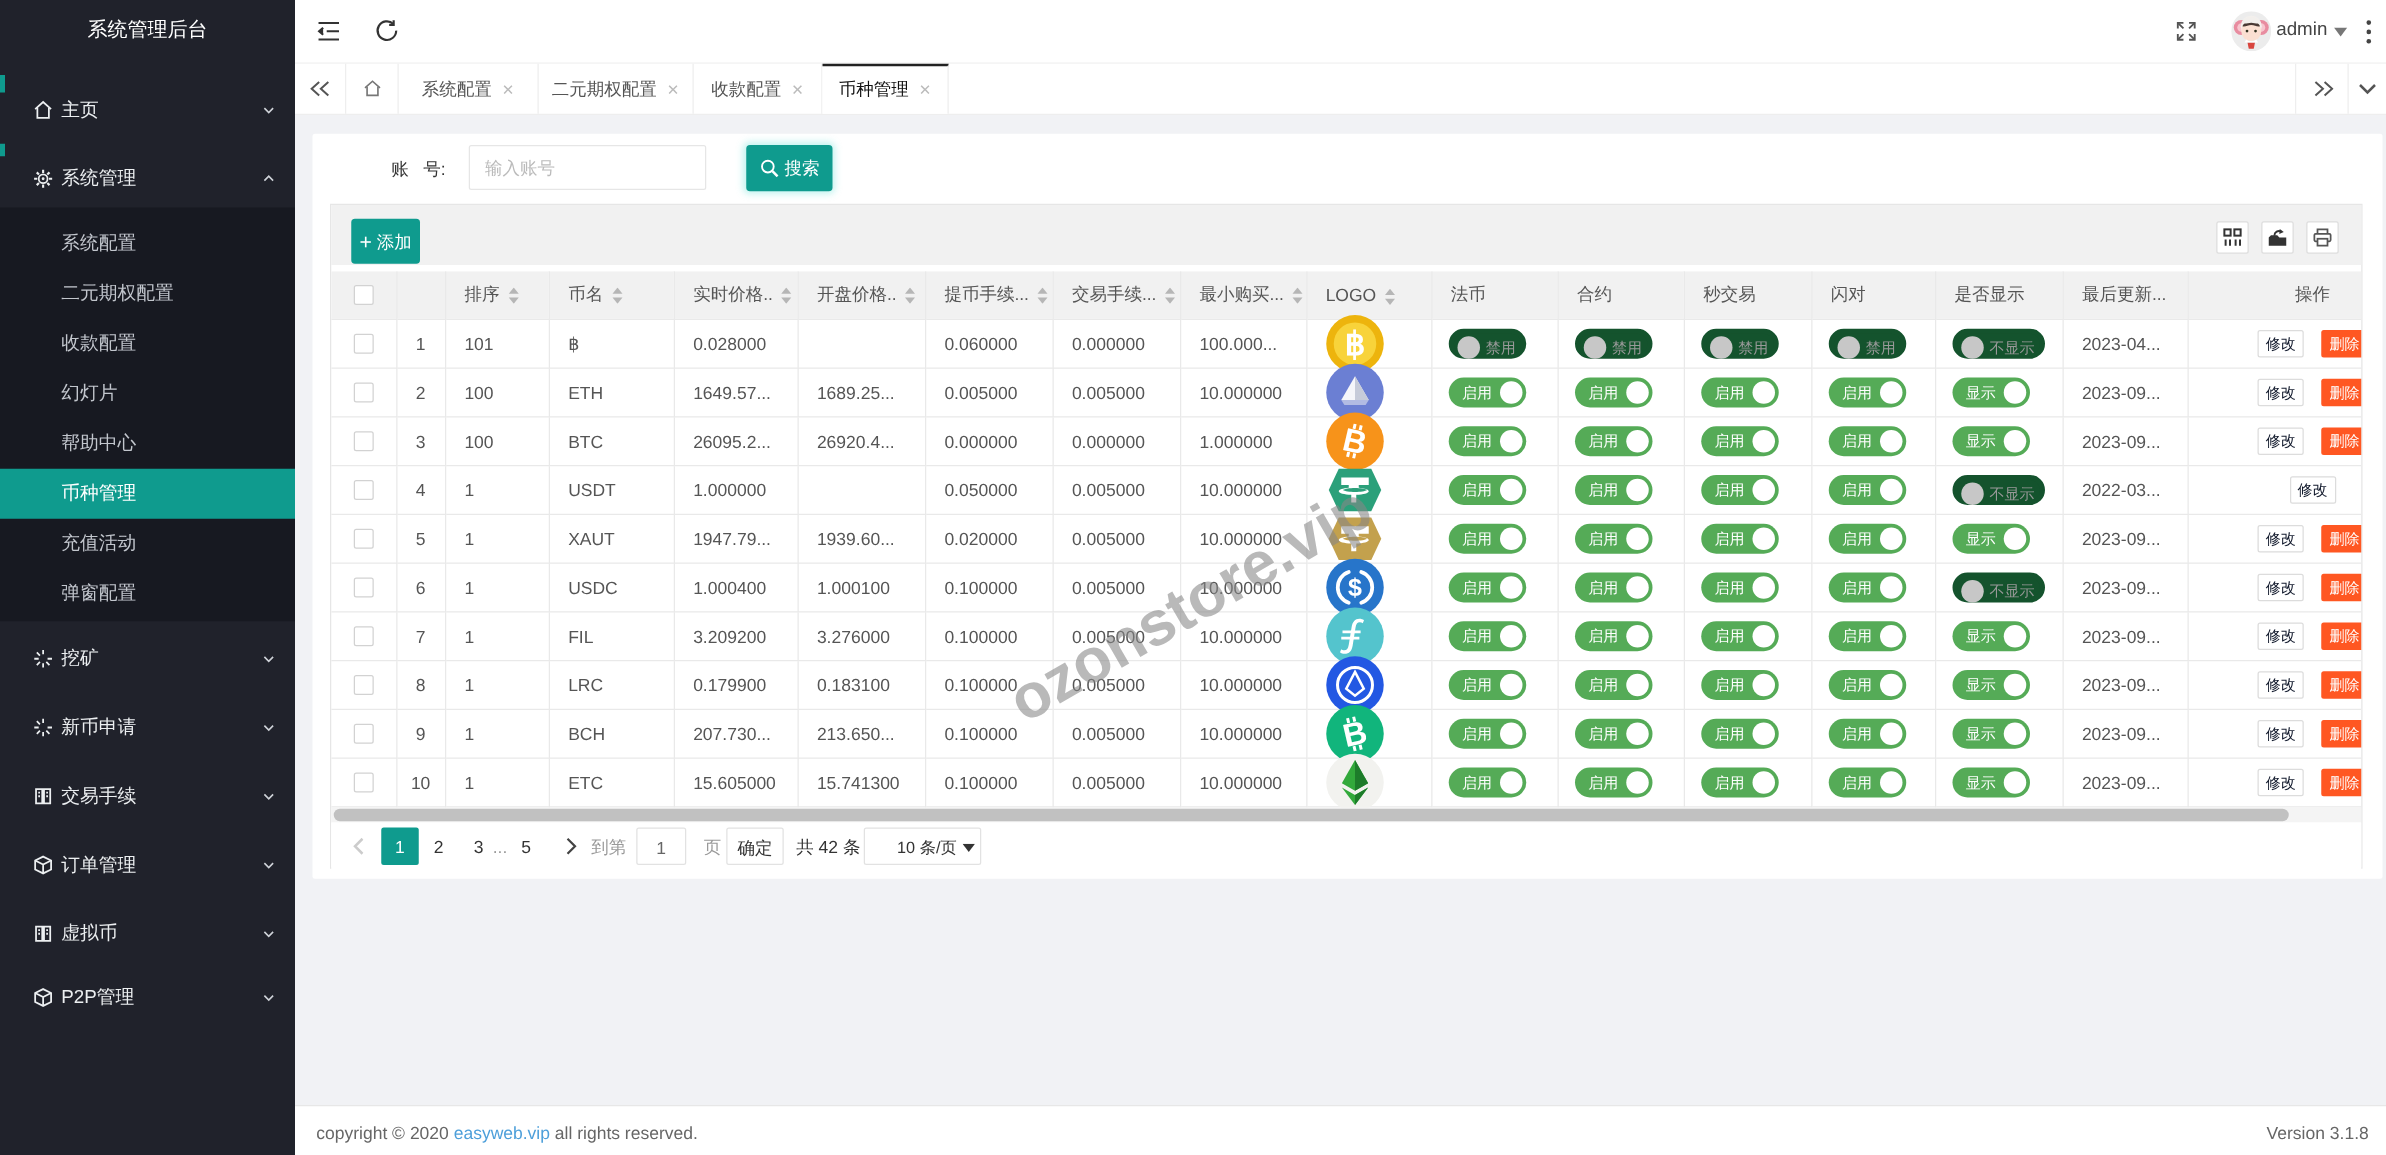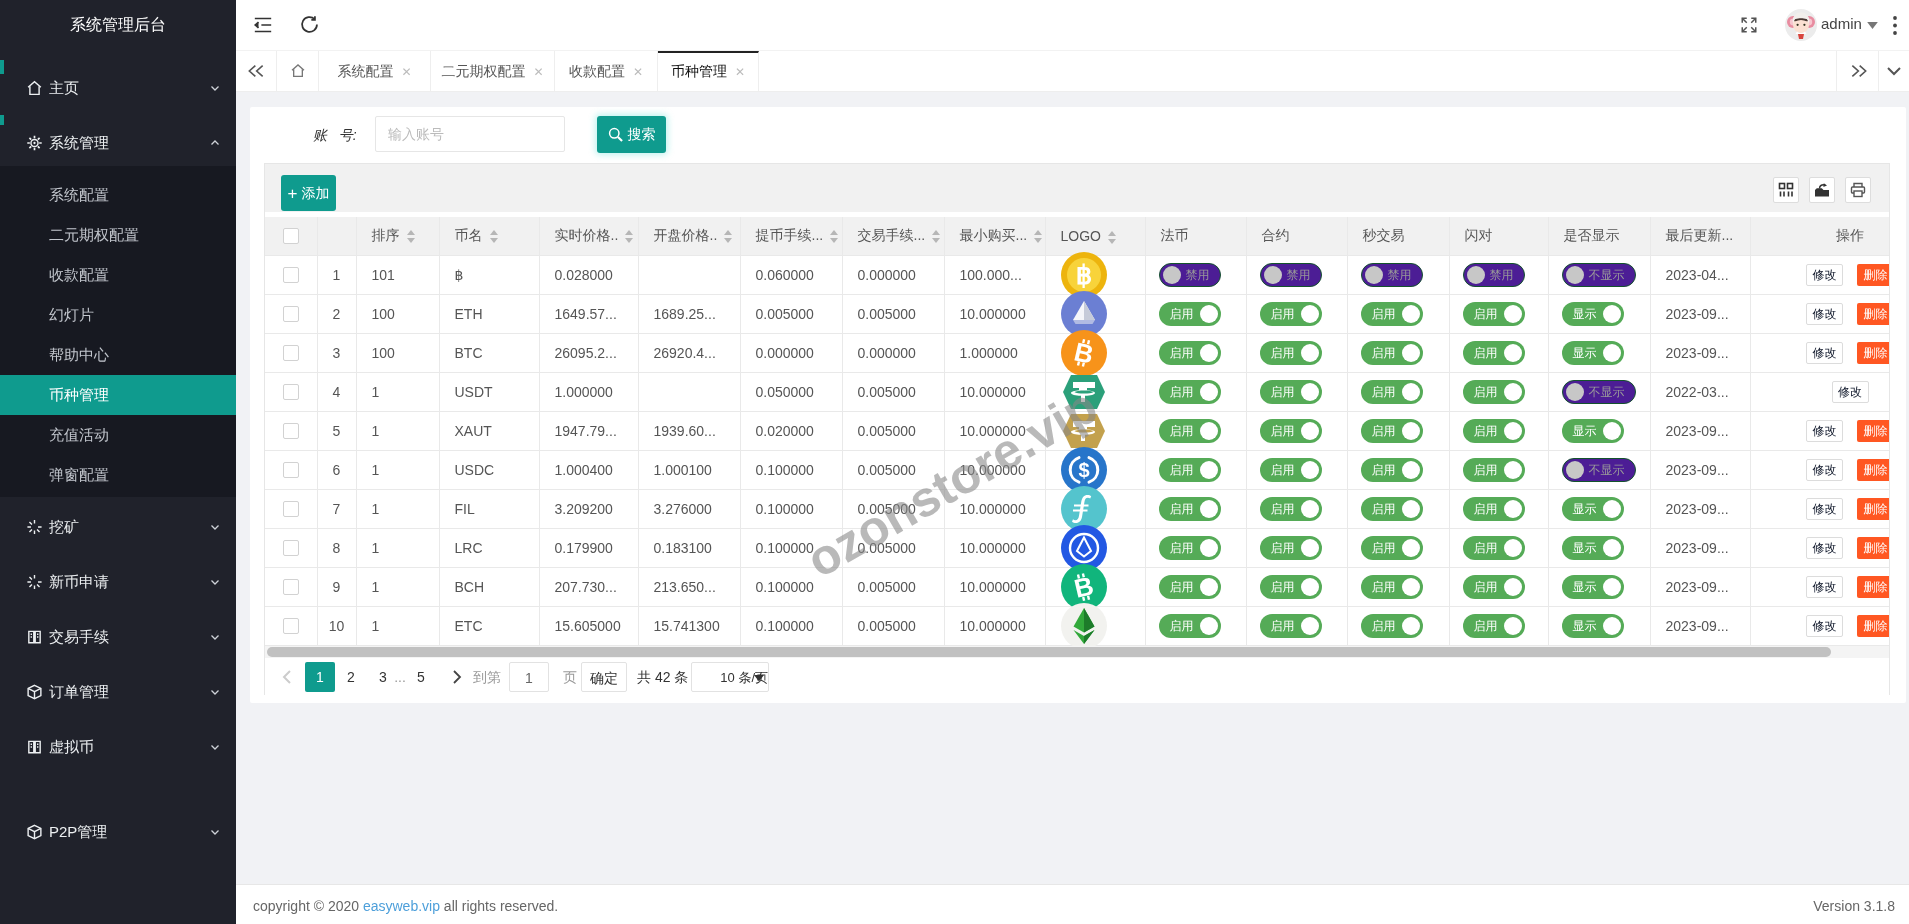--- a/index.html
+++ b/index.html
@@ -45,21 +45,21 @@
 #hthumb{position:absolute;left:2px;top:1px;width:1564px;height:10px;background:#c1c1c1;border-radius:5px;}
 
 #pager{position:absolute;left:0;top:494px;width:1624px;height:38px;background:#fff;font-size:14px;color:#333;}
 .pg{position:absolute;top:4px;height:30px;line-height:30px;text-align:center;}
 .pgbox{border:1px solid #e2e2e2;background:#fff;border-radius:2px;}
 
 .sw{position:relative;display:inline-block;width:62px;height:24px;border-radius:13px;vertical-align:middle;}
 .sw.on{background:#55ab57;}
 .sw.on .k{position:absolute;right:3px;top:3px;width:18px;height:18px;border-radius:50%;background:#fff;}
 .sw.on .t{position:absolute;left:11px;top:0;line-height:24px;font-size:12px;color:#fff;}
-.sw.off{background:#4c1d95;border:1px solid #14532d;}
+.sw.off{background:#14532d;border:4px solid #14532d;}
 .sw.off .k{position:absolute;left:3px;top:2px;width:18px;height:18px;border-radius:50%;background:#c7c7c7;}
 .sw.off .t{position:absolute;left:26px;top:-1px;line-height:24px;font-size:12px;color:#999;}
 .sw.w76{width:74px;}
 
 .btn-edit{display:inline-block;width:37px;height:22px;line-height:20px;background:#fff;border:1px solid #dcdcdc;border-radius:2px;font-size:12px;color:#0f172a;text-align:center;}
 .btn-del{display:inline-block;width:37px;height:22px;line-height:22px;background:#ff5722;border-radius:2px;font-size:12px;color:#fff;text-align:center;}
 .tg{padding:0 0 0 13px;text-align:left;}
 
 .cb{display:inline-block;width:16px;height:16px;border:1px solid #d2d2d2;border-radius:2px;background:#fff;vertical-align:middle;}
 
@@ -138,21 +138,21 @@
   <div class="mitem" style="top:724px;padding-left:30px;">
     <svg class="ic" width="17" height="17" viewBox="0 0 24 24" fill="none" stroke="#eceff1" stroke-width="2">
         <path d="M4 4h7v16H4zM13 4h7v16h-7z"></path>
         <path d="M6.5 8h2M6.5 12h2M15.5 8h2M15.5 12h2"></path>
       </svg>
     <span class="txt">虚拟币</span>
     <svg class="ar" width="12" height="12" viewBox="0 0 24 24" fill="none" stroke="#cfd3d9" stroke-width="2.6">
         <path d="M5 9l7 7 7-7"></path>
       </svg>
   </div>
-  <div class="mitem" style="top:809px;text-align:center;">
+  <div class="mitem" style="top:775px;text-align:center;">
     <svg class="ic" width="17" height="17" viewBox="0 0 24 24" fill="none" stroke="#eceff1" stroke-width="2">
         <path d="M12 2.5 21 7v10l-9 4.5L3 17V7z"></path>
         <path d="M3 7l9 4.5L21 7M12 11.5V21"></path>
       </svg>
     <span class="txt">P2P管理</span>
     <svg class="ar" width="12" height="12" viewBox="0 0 24 24" fill="none" stroke="#cfd3d9" stroke-width="2.6">
         <path d="M5 9l7 7 7-7"></path>
       </svg>
   </div>
   <div id="submenu">
@@ -219,21 +219,21 @@
   <div class="tbk tab on" style="left:422px;width:101px;line-height:37px;text-align:center;background:#fff;">币种管理<span class="x">✕</span></div>
   <div class="tbk" style="left:1600px;width:43px;border-left:1px solid #eee;"><svg style="margin:13px 0 0 14px;" width="16" height="14" viewBox="0 0 24 20" fill="none" stroke="#555" stroke-width="2.4">
         <path d="M2 2l9 8-9 8M13 2l9 8-9 8"></path>
       </svg></div>
   <div class="tbk" style="left:1643px;width:30px;border-right:none;"><svg style="margin:16px 0 0 8px;" width="14" height="9" viewBox="0 0 14 9" fill="none" stroke="#555" stroke-width="2">
         <path d="M1 1l6 6 6-6"></path>
       </svg></div>
 </div>
 <div id="main">
   <div id="card">
-    <div class="lbl" style="left:63px;top:20px;font-style:italic;">账&nbsp;&nbsp;&nbsp;号:</div>
+    <div class="lbl" style="left:63px;top:20px;">账&nbsp;&nbsp;&nbsp;号:</div>
     <div id="acctinput">输入账号</div>
     <div id="searchbtn"><svg style="vertical-align:-3px;margin-right:5px;" width="15" height="15" viewBox="0 0 16 16" fill="none" stroke="#fff" stroke-width="1.6">
           <circle cx="6.7" cy="6.7" r="5"></circle>
           <path d="M10.6 10.6 15 15" stroke-width="2.2"></path>
         </svg>搜索</div>
     <div id="widget">
       <div id="toolbar">
         <div id="addbtn"><span style="font-size:17px;vertical-align:-1px;">+</span> 添加</div>
         <div class="toolic" style="left:1508px;"><svg style="margin:4px 0 0 4px;" width="16" height="16" viewBox="0 0 16 16" fill="none" stroke="#333" stroke-width="1.6">
               <rect x="1.5" y="1.5" width="5" height="5"></rect>
@@ -591,21 +591,21 @@
         <div class="pg" style="left:124px;width:22px;color:#999;">...</div>
         <div class="pg" style="left:144px;width:24px;">5</div>
         <svg style="position:absolute;left:188px;top:12px;" width="9" height="14" viewBox="0 0 9 14" fill="none" stroke="#444" stroke-width="1.8">
             <path d="M1 1l6 6-6 6"></path>
           </svg>
         <div class="pg" style="left:208px;color:#999;">到第</div>
         <div class="pg pgbox" style="left:244px;width:40px;color:#666;">1</div>
         <div class="pg" style="left:298px;color:#999;">页</div>
         <div class="pg pgbox" style="left:316px;width:46px;">确定</div>
         <div class="pg" style="left:372px;">共 42 条</div>
-        <div class="pg pgbox" style="left:426px;width:78px;text-align:right;padding-left:7px;font-size:13px;">10 条/页
+        <div class="pg pgbox" style="left:426px;width:94px;text-align:center;padding-left:7px;font-size:13px;">10 条/页
           <svg style="position:absolute;right:4px;top:12px;" width="10" height="7" viewBox="0 0 10 7">
               <path d="M0 0h10L5 6.5z" fill="#333"></path>
             </svg>
         </div>
       </div>
     </div>
   </div>
 </div>
 <div id="footer">
   <span style="position:absolute;left:17px;top:13px;">copyright © 2020 <span style="color:#4d9fda">easyweb.vip</span> all rights reserved.</span>

